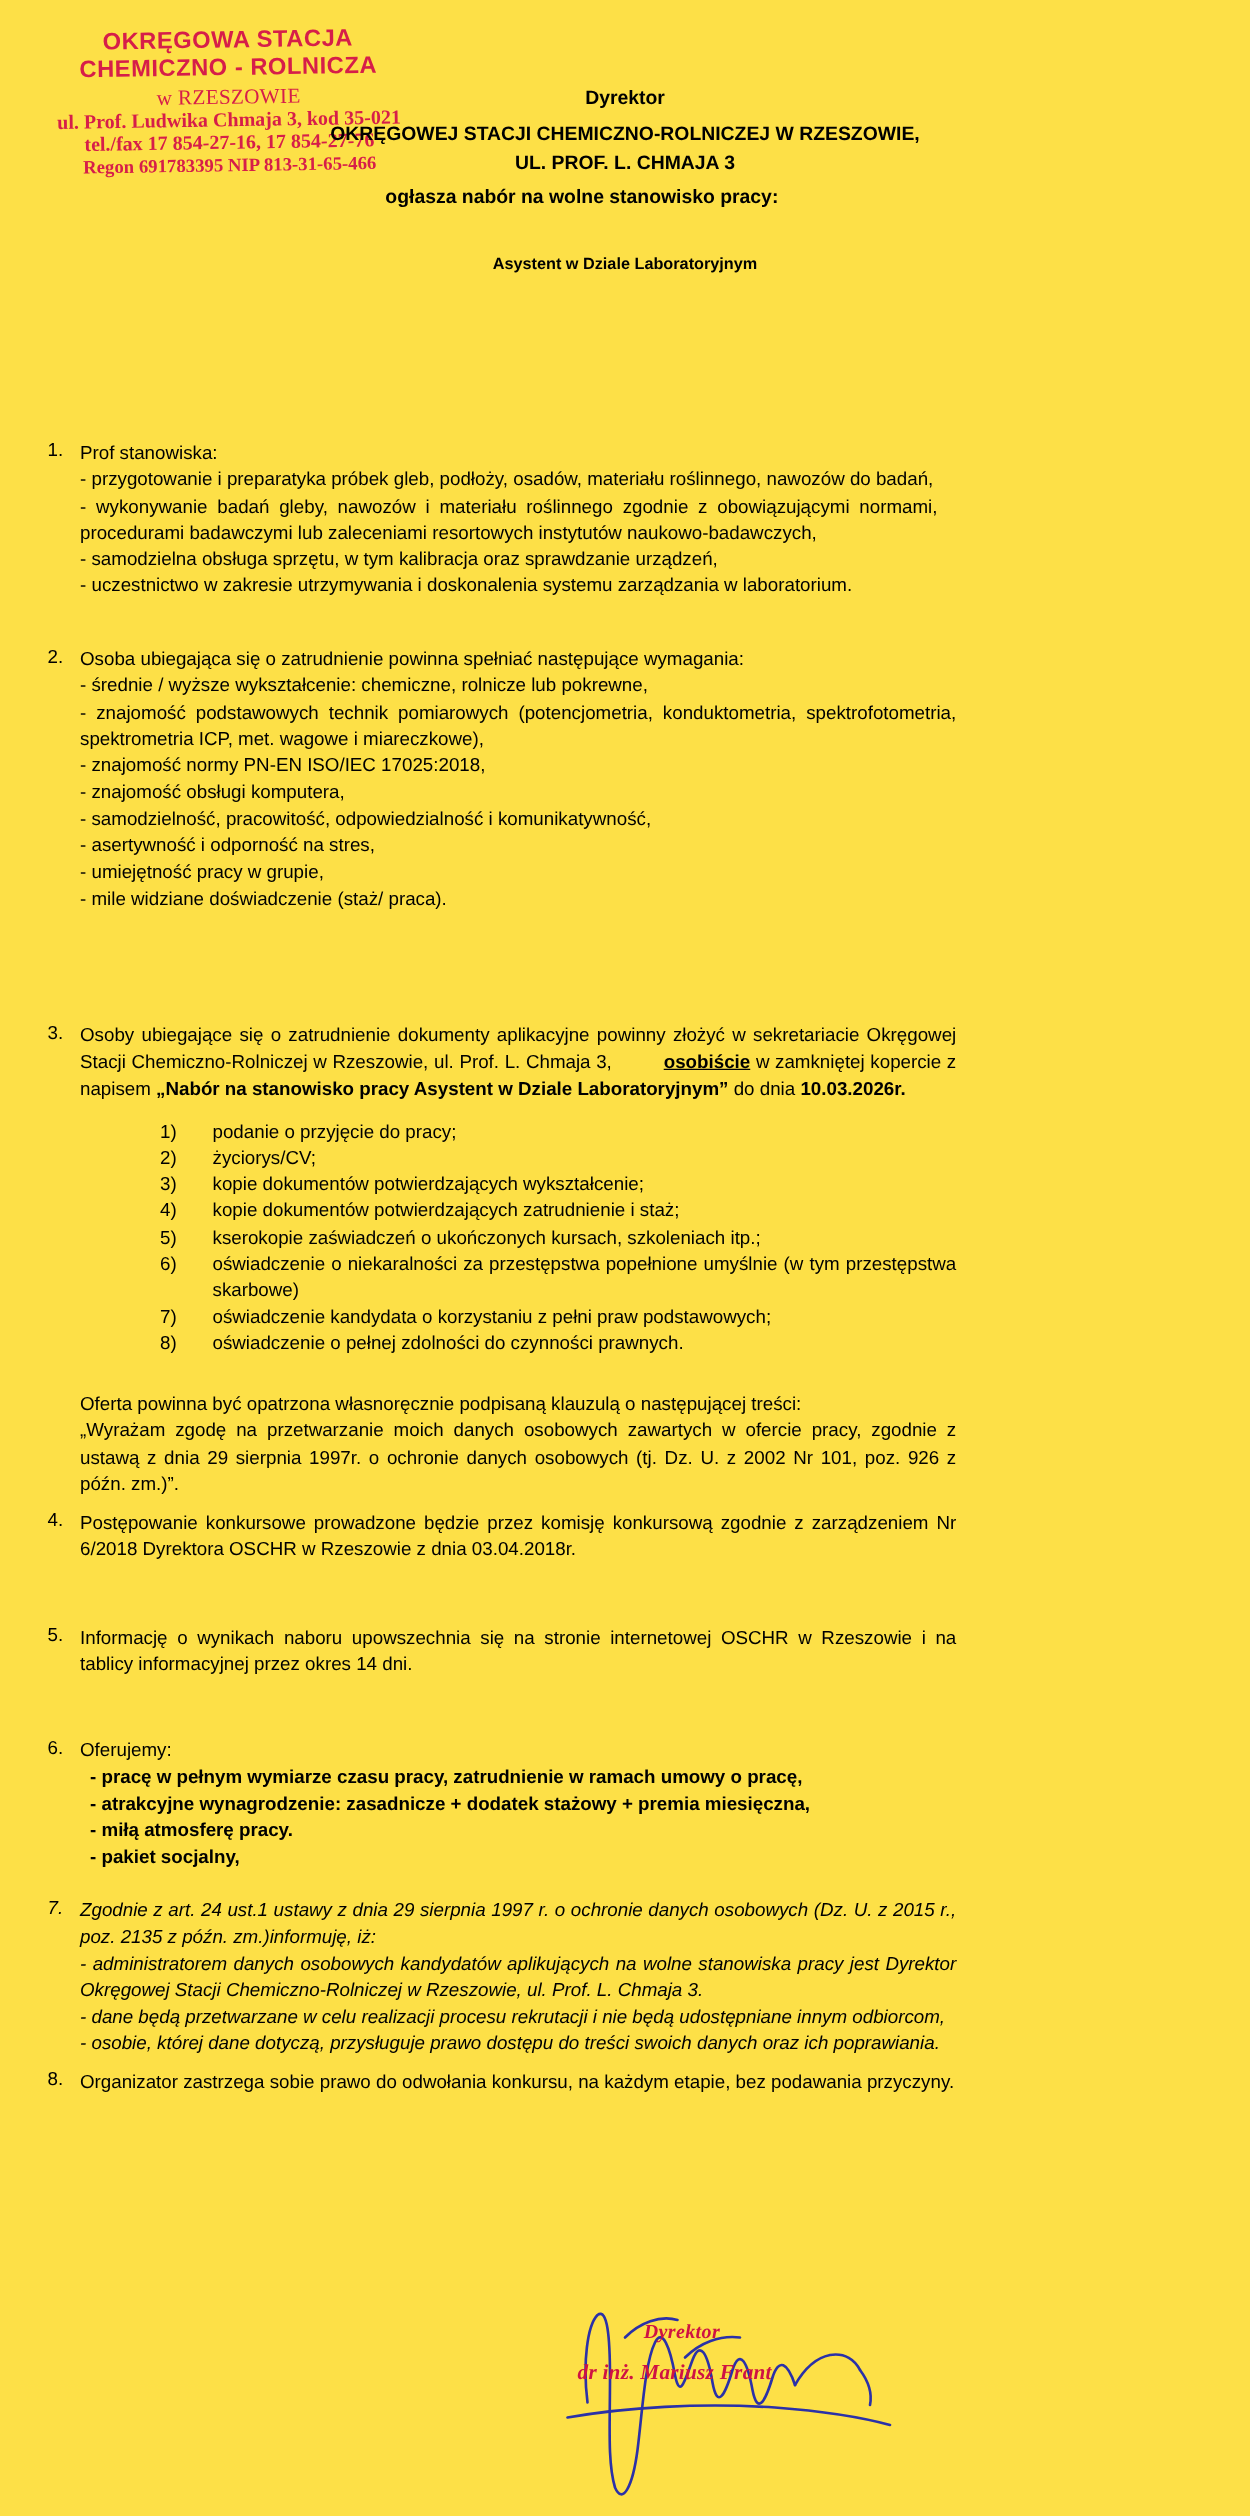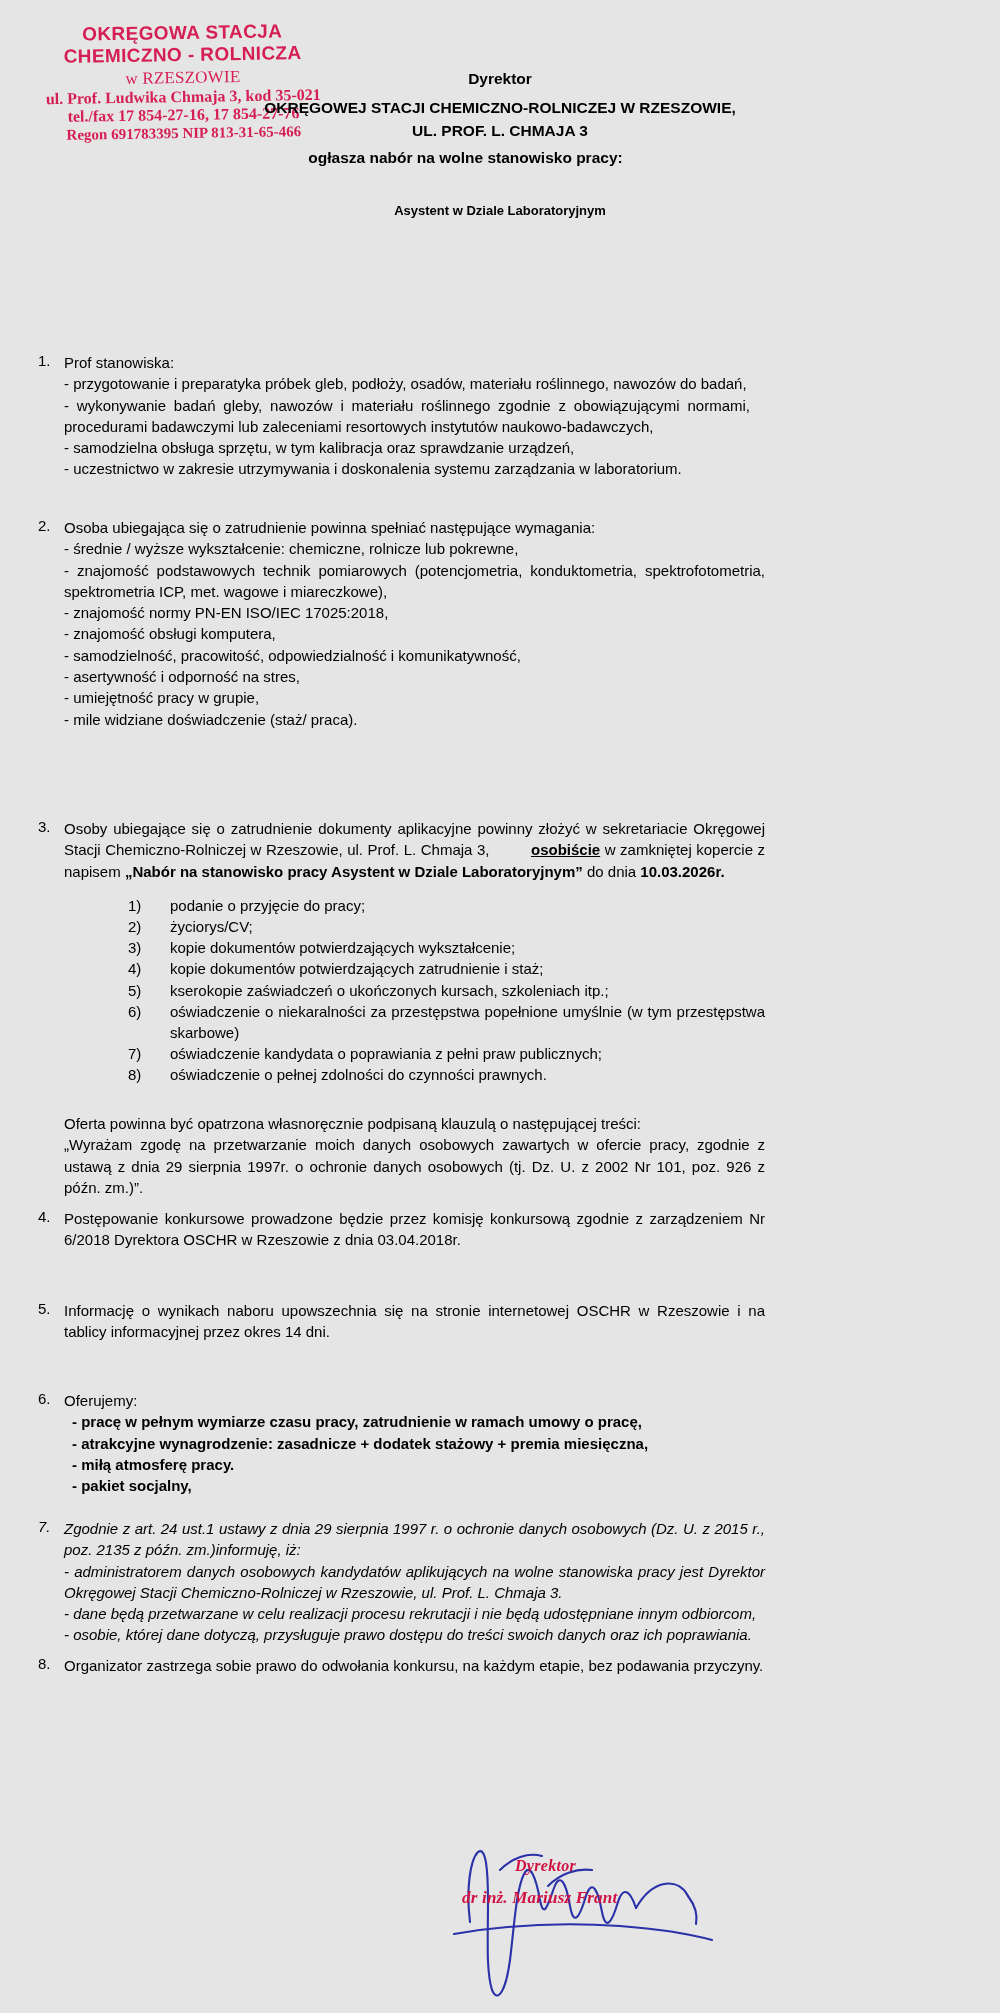--- a/index.html
+++ b/index.html
@@ -14,21 +14,21 @@
     position: relative;
     font-family: "Liberation Sans", sans-serif;
     color: #000000;
     overflow: hidden;
   }
 
   .page {
     position: relative;
     width: 1000px;
     height: 2013px;
-    background: #e5e5e5;
+    background: #fde047;
     box-sizing: border-box;
   }
 
   
   .stamp {
     position: absolute;
     left: 18px;
     top: 22px;
     width: 330px;
     color: #d4104a;
@@ -256,21 +256,21 @@
     <div class="sl-row">
       <span class="sl-num">5)</span>
       <span>kserokopie zaświadczeń o ukończonych kursach, szkoleniach itp.;</span>
     </div>
     <div class="sl-row just">
       <span class="sl-num">6)</span>
       <span>oświadczenie o niekaralności za przestępstwa popełnione umyślnie (w tym przestępstwa skarbowe)</span>
     </div>
     <div class="sl-row">
       <span class="sl-num">7)</span>
-      <span>oświadczenie kandydata o poprawiania z pełni praw publicznych;</span>
+      <span>oświadczenie kandydata o korzystaniu z pełni praw podstawowych;</span>
     </div>
     <div class="sl-row">
       <span class="sl-num">8)</span>
       <span>oświadczenie o pełnej zdolności do czynności prawnych.</span>
     </div>
   </div>
 
   <div class="blk" style="top:1113px;">
     <div class="sec" style="padding-right:235px;">
       <div class="sec-lines">

